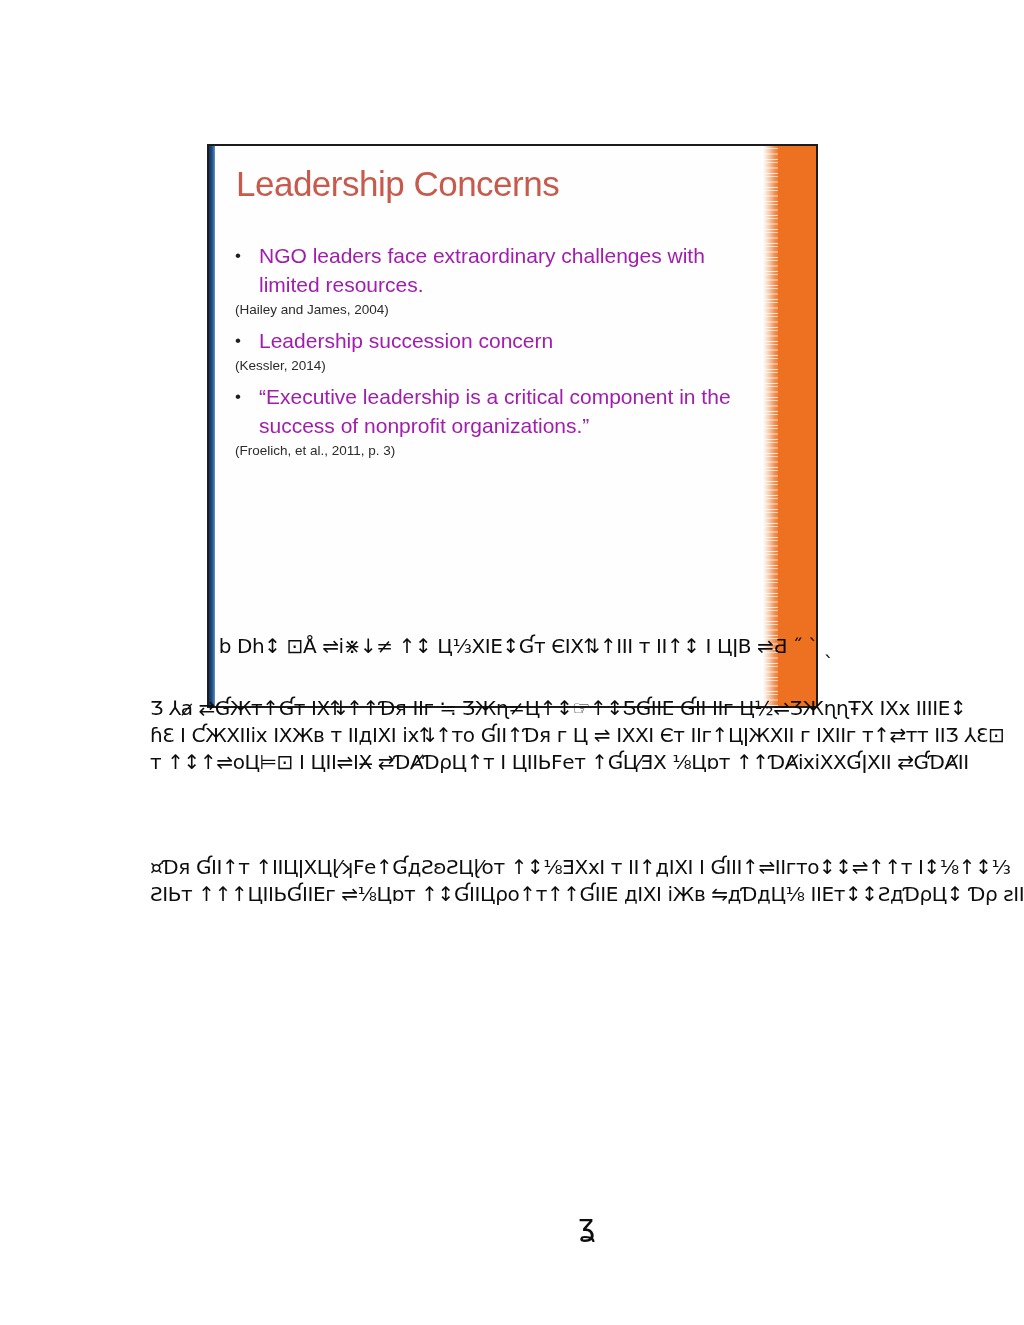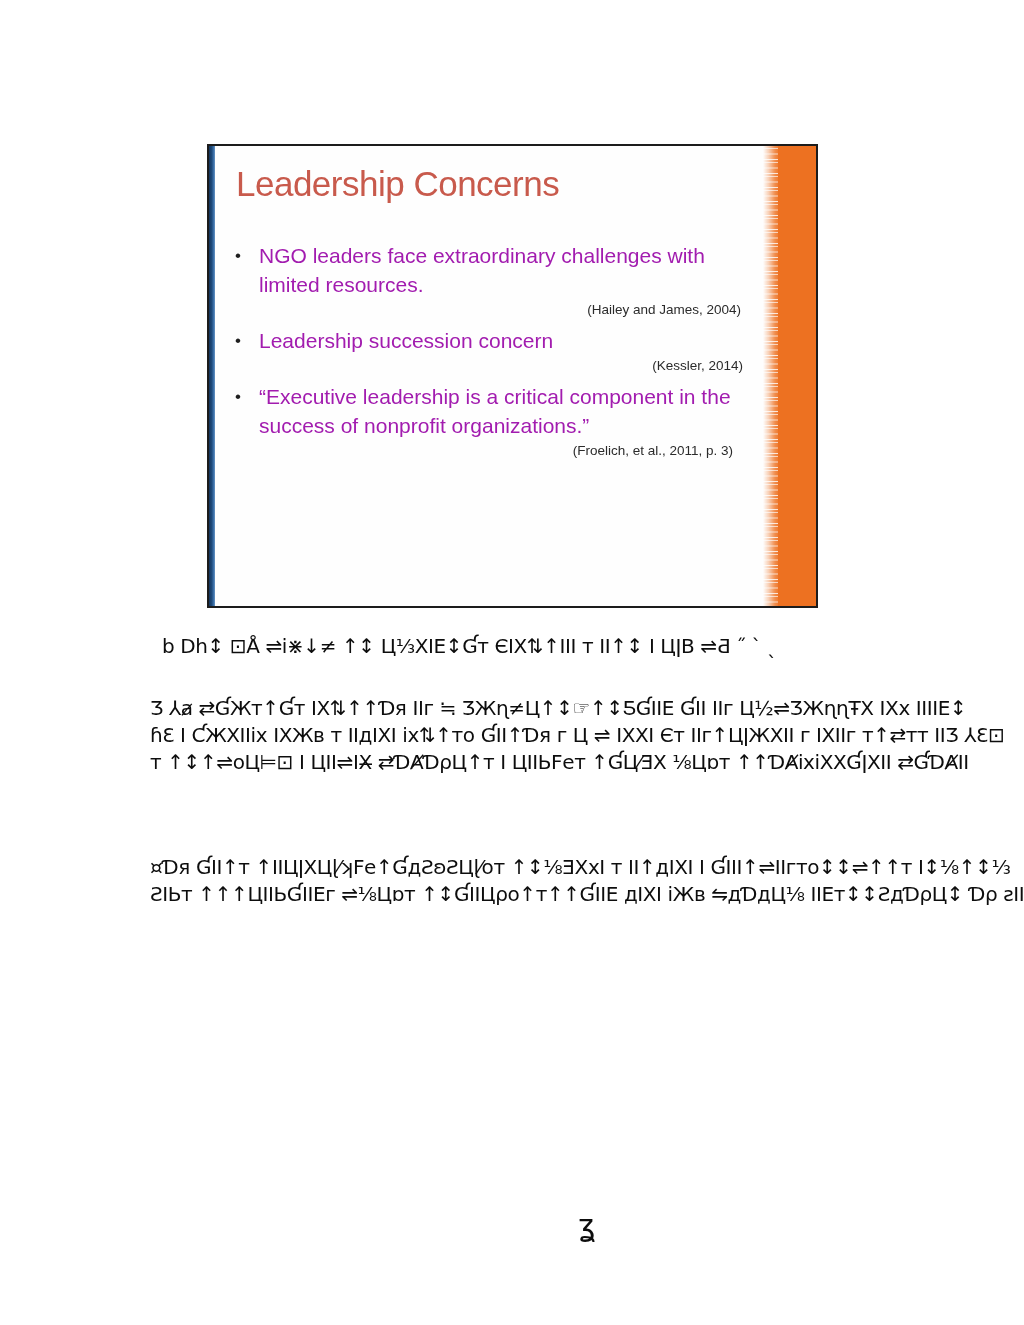--- a/index.html
+++ b/index.html
@@ -7,21 +7,21 @@
   body {
     position:relative;
     background:#ffffff;
     font-family:"Liberation Sans", sans-serif;
     overflow:hidden;
   }
 
   
   .slide {
     position:absolute; left:207px; top:144px;
-    width:611px; height:464px;
+    width:611px; height:564px;
     background:#fefefe;
     border:2px solid #1c1c1c;
   }
   .blue-stripe {
     position:absolute; left:0; top:0; bottom:0; width:6px;
     background:linear-gradient(90deg,#16355c 0%,#1e4a7a 45%,#3f74ad 80%,#6b97c4 100%);
   }
   .orange-stripe { position:absolute; right:0; top:0; bottom:0; width:52px; }
   .orange-solid {
     position:absolute; right:0; top:0; bottom:0; width:38px;
@@ -47,32 +47,33 @@
   .bullet-row { display:flex; }
   .bullet-mark {
     width:24px; flex:0 0 24px;
     font-size:17px; line-height:29px; color:#1f1f1f;
   }
   .bullet-text {
     font-size:21px; line-height:29px; width:478px;
     color:#a21caf;
   }
   .cite {
-    font-size:13.5px; line-height:16px; text-align:right;
+    font-size:13.5px; line-height:16px; 
     color:#2b2b2b; margin-top:3px; margin-bottom:8px;
   }
   .cite-1 { padding-right:2px; }
   .cite-2 { padding-right:0; }
   .cite-3 { padding-right:10px; }
 
   
   .notes {
     position:absolute; left:150px; width:740px;
     font-family:"DejaVu Sans", sans-serif;
     color:#0d0d0d;
+    text-align:center;
   }
   .notes div {
     font-size:20px; line-height:27px;
     letter-spacing:-0.4px; white-space:nowrap;
   }
   .para1 { top:633px; }
   .para1 div { padding-left:12px; }
   .para2 { top:695px; }
   .para3 { top:830px;margin-top:24px; }
 

